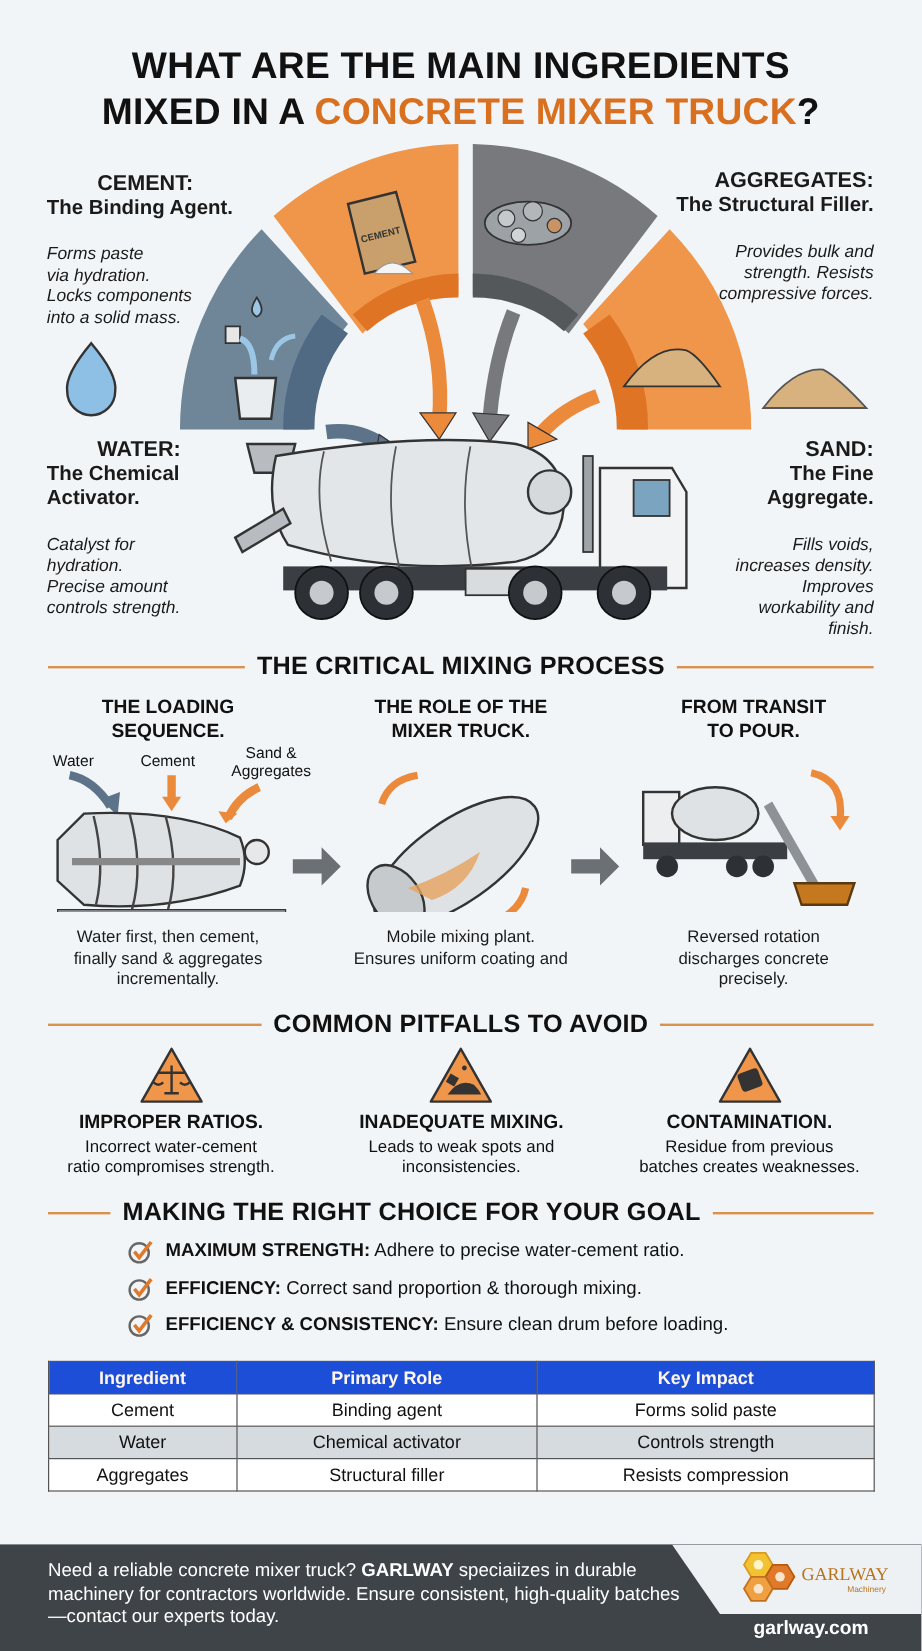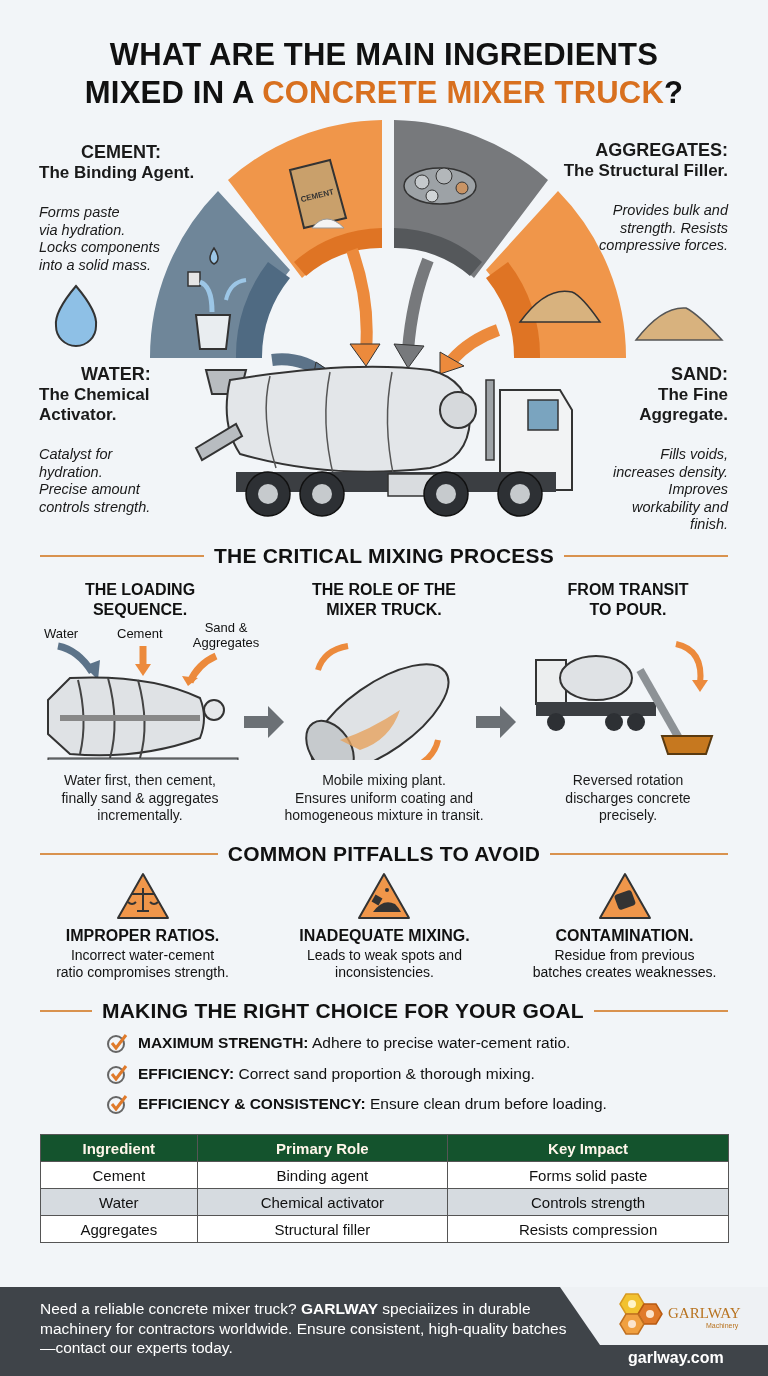--- a/index.html
+++ b/index.html
@@ -40,21 +40,21 @@
   .pit-desc { position: absolute; text-align: center; font-size: 14px; line-height: 17px; }
 
   .check-row { position: absolute; left: 106px; display: flex; align-items: center; gap: 10px; font-size: 15.5px; }
   .check-row b { font-weight: 900; }
 
   
   table.tbl {
     position: absolute; left: 40px; top: 1134px; width: 689px; border-collapse: collapse;
     font-size: 15px; text-align: center;
   }
-  table.tbl th { background: #14532d; color: #fff6ea; font-weight: 700; height: 27px; border: 1px solid #555; }
+  table.tbl th { background: #1d4ed8; color: #fff6ea; font-weight: 700; height: 27px; border: 1px solid #555; }
   table.tbl td { height: 27px; border: 1px solid #555; color: #111; }
   table.tbl tr.alt td { background: #d6dbe0; }
   table.tbl tr.plain td { background: #ffffff; }
 
   
   .footer { position: absolute; left: 0; top: 1287px; width: 768px; height: 89px; background: #3f4449; }
   .footer-text { position: absolute; left: 40px; top: 1299px; width: 540px; color: #fff; font-size: 15.5px; line-height: 19.5px; }
   .footer-text b { font-weight: 900; }
   .logo-panel { position: absolute; left: 560px; top: 1287px; width: 208px; height: 58px; background: #eef1f4;
     clip-path: polygon(0 0, 100% 0, 100% 100%, 40px 100%); }
@@ -270,21 +270,20 @@
 </svg>
 
 <div class="col-desc" style="left:30px;top:772px;width:220px;">
   <div>Water first, then cement,</div>
     <div>finally sand &amp; aggregates</div>
     <div>incrementally.</div>
 </div>
 <div class="col-desc" style="left:254px;top:772px;width:260px;">
   <div>Mobile mixing plant.</div>
     <div>Ensures uniform coating and</div>
-    <div>homogeneous mixture in transit.</div>
 </div>
 <div class="col-desc" style="left:528px;top:772px;width:200px;">
   <div>Reversed rotation</div>
     <div>discharges concrete</div>
     <div>precisely.</div>
 </div>
 
 <div class="section-head" style="top:842px;">
   <div class="line"></div>
   <div class="text">COMMON PITFALLS TO AVOID</div>

